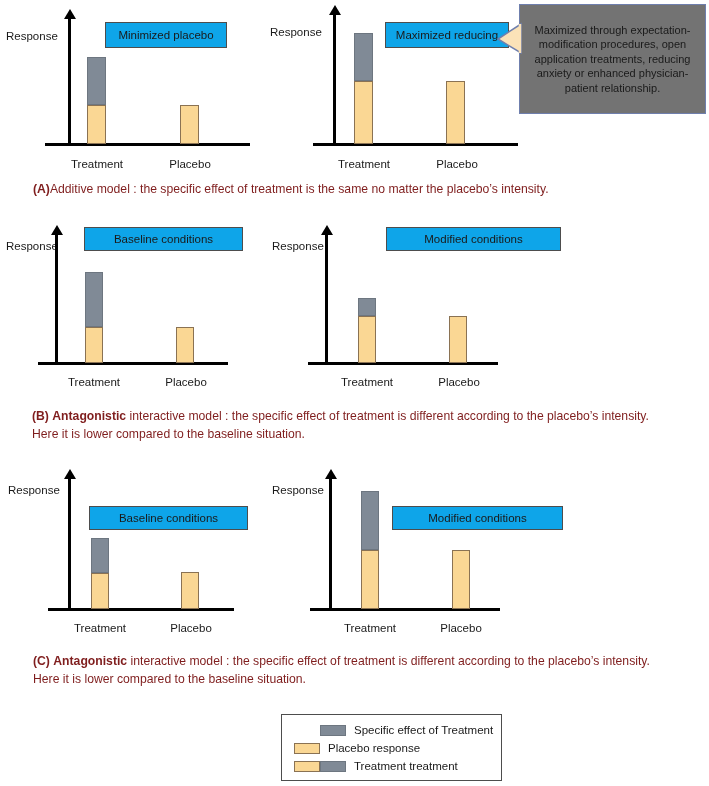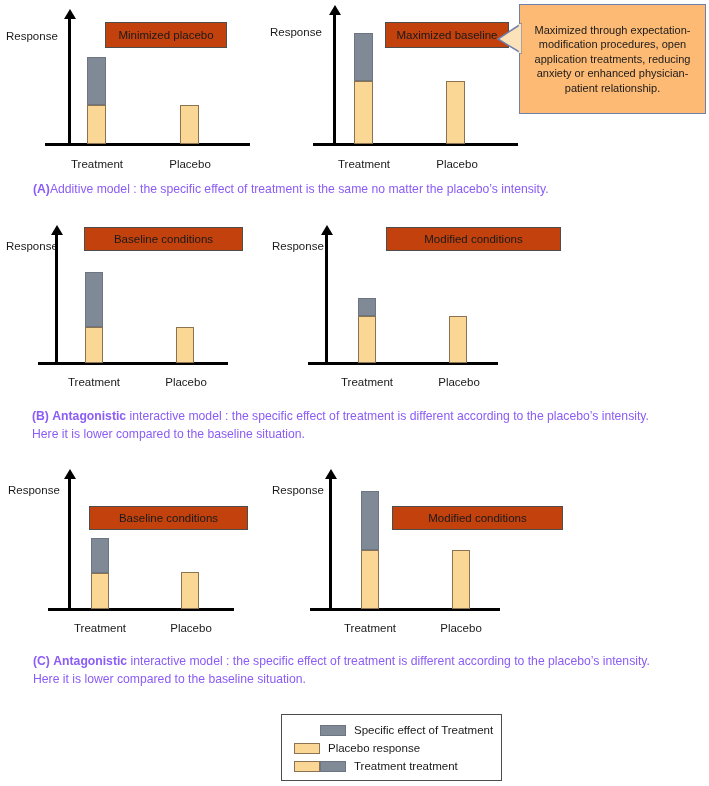--- a/index.html
+++ b/index.html
@@ -15,32 +15,32 @@
     border-left:6px solid transparent;border-right:6px solid transparent;
     border-bottom:10px solid #000;
   }
   .axis-h{position:absolute;height:3px;background:#000;}
   .ylabel{position:absolute;font-size:11.5px;white-space:nowrap;color:#1a1a1a;}
   .xlabel{position:absolute;font-size:11.5px;white-space:nowrap;color:#1a1a1a;text-align:center;}
   .bar{position:absolute;box-sizing:border-box;}
   .seg-yellow{position:absolute;left:0;right:0;bottom:0;background:#fad794;border:1px solid #8a7253;box-sizing:border-box;}
   .seg-gray{position:absolute;left:0;right:0;top:0;background:#808a96;border:1px solid #6d7680;box-sizing:border-box;}
   .cond-box{
-    position:absolute;border:1.5px solid #4d4d4d;background:#c2410c;
+    position:absolute;border:1.5px solid #4d4d4d;background:#0ea5e9;
     font-size:11.5px;display:flex;align-items:center;justify-content:center;
     box-sizing:border-box;color:#1a1a1a;
   }
   .callout{
-    position:absolute;background:#fdba74;border:1.5px solid #6f7fad;
+    position:absolute;background:#737373;border:1.5px solid #6f7fad;
     box-sizing:border-box;font-size:11px;line-height:1.32;text-align:center;
     display:flex;align-items:center;justify-content:center;padding:13px 8px;color:#1a1a1a;
   }
   .callout-tail{position:absolute;}
   .caption{
-    position:absolute;font-size:12.2px;line-height:1.45;color:#8b5cf6;
+    position:absolute;font-size:12.2px;line-height:1.45;color:#7f1d1d;
   }
   .caption b{font-weight:bold;}
   .legend{
     position:absolute;border:1.5px solid #4d4d4d;background:#fff;box-sizing:border-box;
     padding:6px 12px;
   }
   .legend-row{display:flex;align-items:center;height:18px;}
   .legend-row .sw{display:flex;margin-right:8px;}
   .sw-y{width:26px;height:11px;background:#fad794;border:1px solid #8a7253;box-sizing:border-box;}
   .sw-g{width:26px;height:11px;background:#808a96;border:1px solid #6d7680;box-sizing:border-box;}
@@ -68,21 +68,21 @@
 
   <div class="xlabel" style="left:63px;top:158px;width:68px;">Treatment</div>
   <div class="xlabel" style="left:158px;top:158px;width:64px;">Placebo</div>
 </div>
 
 <div class="panel" style="left:280px;top:0;width:260px;height:175px;">
   <div class="ylabel" style="left:-10px;top:26px;">Response</div>
   <div class="axis-v" style="left:53px;top:14px;height:129px;"></div>
   <div class="axis-h" style="left:33px;top:143px;width:205px;"></div>
 
-  <div class="cond-box" style="left:105px;top:22px;width:124px;height:26px;">Maximized baseline</div>
+  <div class="cond-box" style="left:105px;top:22px;width:124px;height:26px;">Maximized reducing</div>
 
   <div class="bar" style="left:74px;top:33px;width:19px;height:111px;">
     <div class="seg-gray" style="height:48px;"></div>
     <div class="seg-yellow" style="height:63px;"></div>
   </div>
   <div class="bar" style="left:166px;top:81px;width:19px;height:63px;">
     <div class="seg-yellow" style="height:63px;"></div>
   </div>
 
   <div class="xlabel" style="left:50px;top:158px;width:68px;">Treatment</div>

